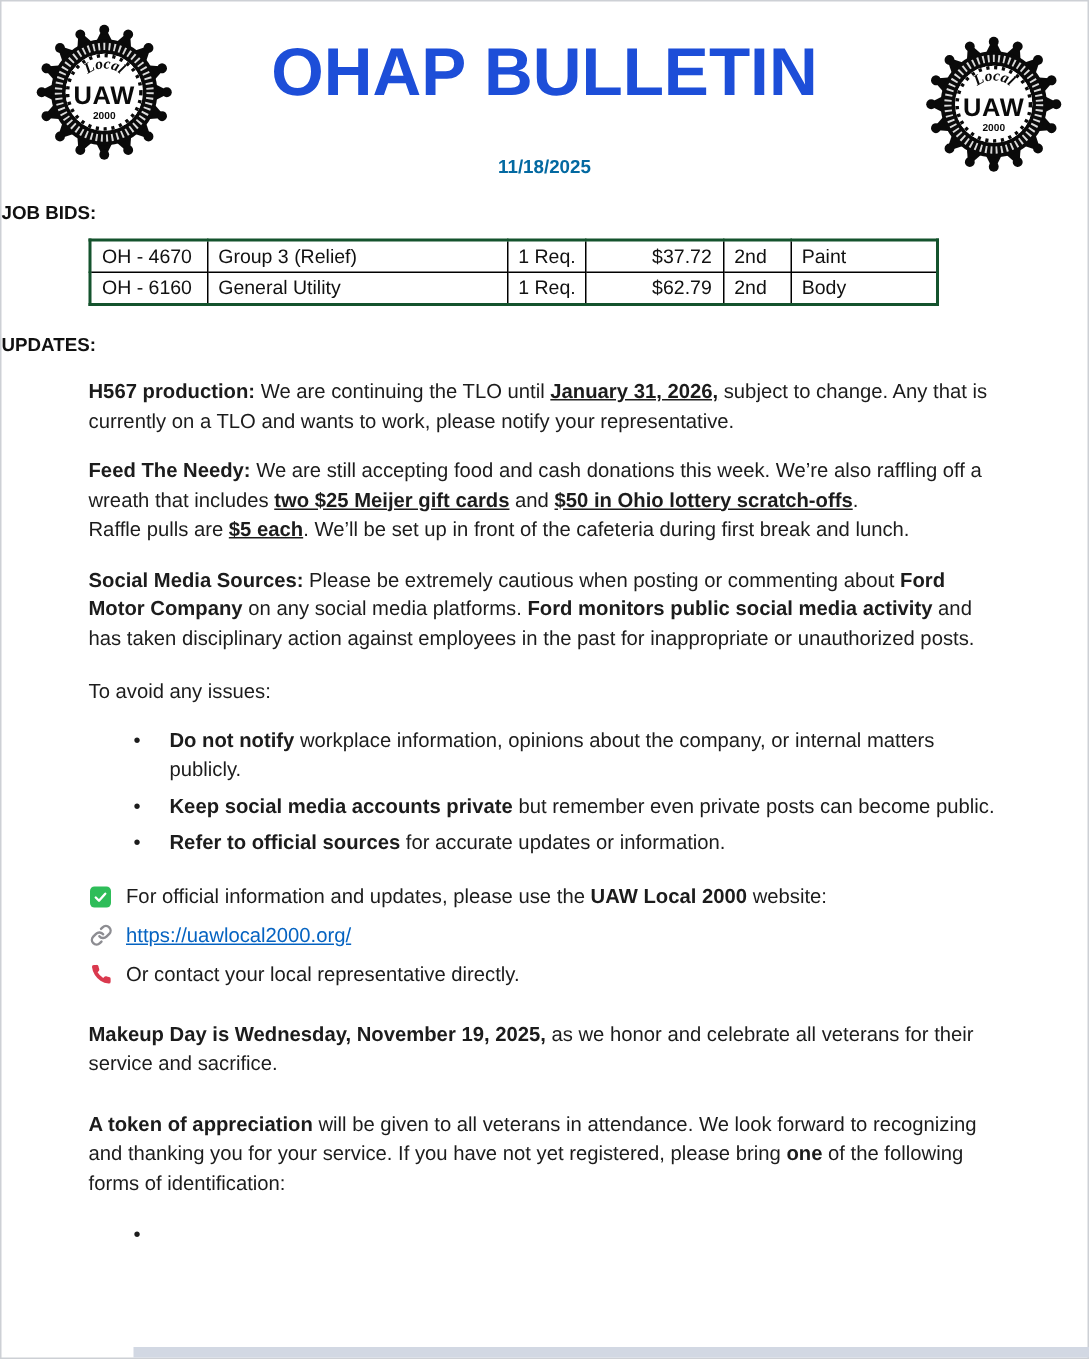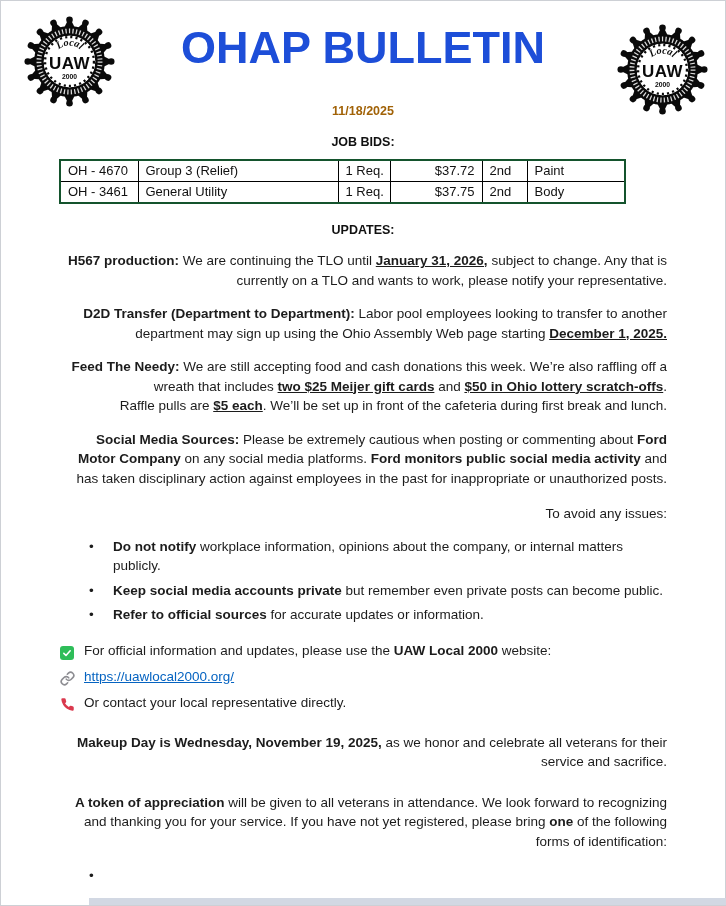--- a/index.html
+++ b/index.html
@@ -11,46 +11,46 @@
     box-sizing:border-box;width:726px;height:906px;position:relative;
     border:1px solid #cdd0d5;background:#fff;
   }
   
   .logo{position:absolute;top:12px;left:20px;}
   .logo.right{left:auto;right:14px;top:20px;}
   .title{
     text-align:center;margin:24px 110px 0 110px;font-size:45px;line-height:1.0;
     font-weight:bold;letter-spacing:0px;color:#1d4ed8;
   }
-  .date{ text-align:center;margin-top:34px;font-size:12.5px;font-weight:bold;color:#a16207;}
+  .date{ text-align:center;margin-top:34px;font-size:12.5px;font-weight:bold;color:#0369a1;}
   .orderbank{ text-align:center;margin-top:21px;font-size:15.5px;font-weight:bold;color:#000;}
-  .secthead{ text-align:center;margin-top:17px;font-size:12.5px;font-weight:bold;color:#111;}
+  .secthead{ margin-top:17px;font-size:12.5px;font-weight:bold;color:#111;}
   
   table.bids{
     border-collapse:collapse;margin:10px 0 0 58px;table-layout:fixed;width:565px;
     font-size:13px;
   }
   table.bids td{
     border:1px solid #000;padding:1px 7px 2px 7px;height:17px;white-space:nowrap;overflow:hidden;color:#111;
   }
   table.bids{border:2px solid #14532d;}
   td.c{text-align:right;}
   
   .content{padding:0 58px;}
-  p.para{margin:14px 0 0 0;font-size:13.5px;line-height:19.5px;color:#1c1c1c;text-align:right;}
+  p.para{margin:14px 0 0 0;font-size:13.5px;line-height:19.5px;color:#1c1c1c;}
   .b{font-weight:bold;}
   .bu{font-weight:bold;text-decoration:underline;}
   a.link{color:#0563c1;text-decoration:underline;cursor:pointer;}
   ul.blist{list-style:none;margin:13px 0 0 0;padding:0 0 0 30px;}
   ul.blist li{
     font-size:13.5px;line-height:19.5px;margin:0 0 5px 0;position:relative;padding-left:24px;color:#1c1c1c;
   }
   ul.blist li::before{content:"•";position:absolute;left:0;top:0;font-size:13.5px;}
   
-  .iconrow{display:flex;align-items:flex-end;margin:6px 0 0 0;font-size:13.5px;line-height:20px;}
+  .iconrow{display:flex;align-items:flex-start;margin:6px 0 0 0;font-size:13.5px;line-height:20px;}
   .iconrow .ic{flex:0 0 16px;height:16px;margin:2px 9px 0 0;display:flex;align-items:center;justify-content:center;}
   .check-box{width:14px;height:14px;background:#2ebd59;border-radius:3px;display:flex;align-items:center;justify-content:center;}
   .check-box svg{display:block;}
   .firsticon{margin-top:16px;}
   
   .footbar{position:absolute;left:88px;bottom:0;width:638px;height:7px;background:#d2d8e3;}
 </style>
 </head>
 <body>
 
@@ -123,37 +123,36 @@
     <tbody>
       <tr>
         <td>OH - 4670</td>
         <td>Group 3 (Relief)</td>
         <td>1 Req.</td>
         <td class="c">$37.72</td>
         <td>2nd</td>
         <td>Paint</td>
       </tr>
       <tr>
-        <td>OH - 3461</td>
+        <td>OH - 6160</td>
         <td>General Utility</td>
         <td>1 Req.</td>
-        <td class="c">$37.75</td>
+        <td class="c">$62.79</td>
         <td>2nd</td>
         <td>Body</td>
       </tr>
     </tbody>
   </table>
 
   <div class="secthead" style="margin-top:19px;">UPDATES:</div>
 
   <div class="content">
 
     <p class="para"><span class="b">H567 production:</span><span> We are continuing the TLO until </span><span class="bu">January 31, 2026,</span><span> subject to change. Any that is currently on a TLO and wants to work, please notify your representative.</span></p>
 
-    <p class="para"><span class="b">D2D Transfer (Department to Department):</span><span> Labor pool employees looking to transfer to another department may sign up using the Ohio Assembly Web page starting </span><span class="bu">December 1, 2025.</span></p>
 
     <p class="para"><span class="b">Feed The Needy:</span><span> We are still accepting food and cash donations this week. We’re also raffling off a wreath that includes </span><span class="bu">two $25 Meijer gift cards</span><span> and </span><span class="bu">$50 in Ohio lottery scratch-offs</span><span>.</span><br><span>Raffle pulls are </span><span class="bu">$5 each</span><span>. We’ll be set up in front of the cafeteria during first break and lunch.</span></p>
 
     <p class="para"><span class="b">Social Media Sources:</span><span> Please be extremely cautious when posting or commenting about </span><span class="b">Ford Motor Company</span><span> on any social media platforms. </span><span class="b">Ford monitors public social media activity</span><span> and has taken disciplinary action against employees in the past for inappropriate or unauthorized posts.</span></p>
 
     <p class="para" style="margin-top:16px;">To avoid any issues:</p>
 
     <ul class="blist">
       <li><span class="b">Do not notify</span><span> workplace information, opinions about the company, or internal matters publicly.</span></li>
       <li><span class="b">Keep social media accounts private</span><span> but remember even private posts can become public.</span></li>

